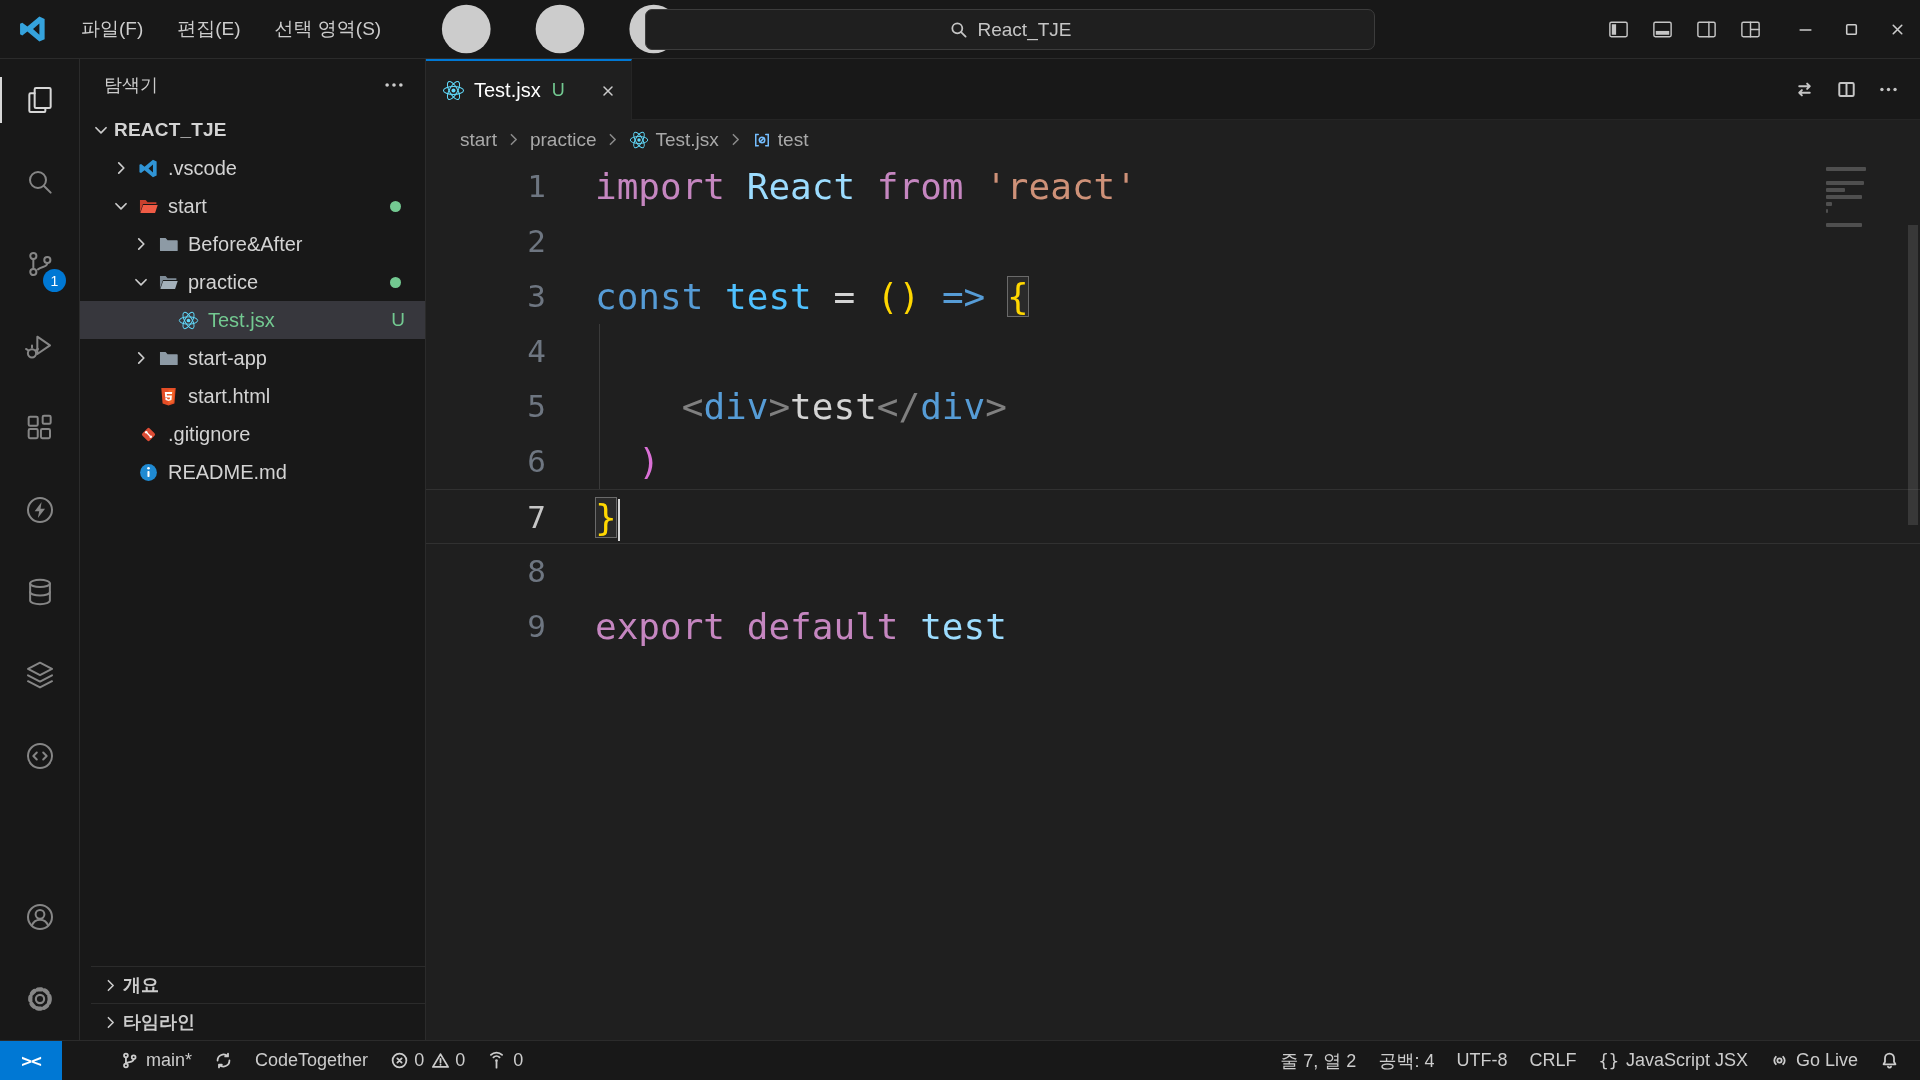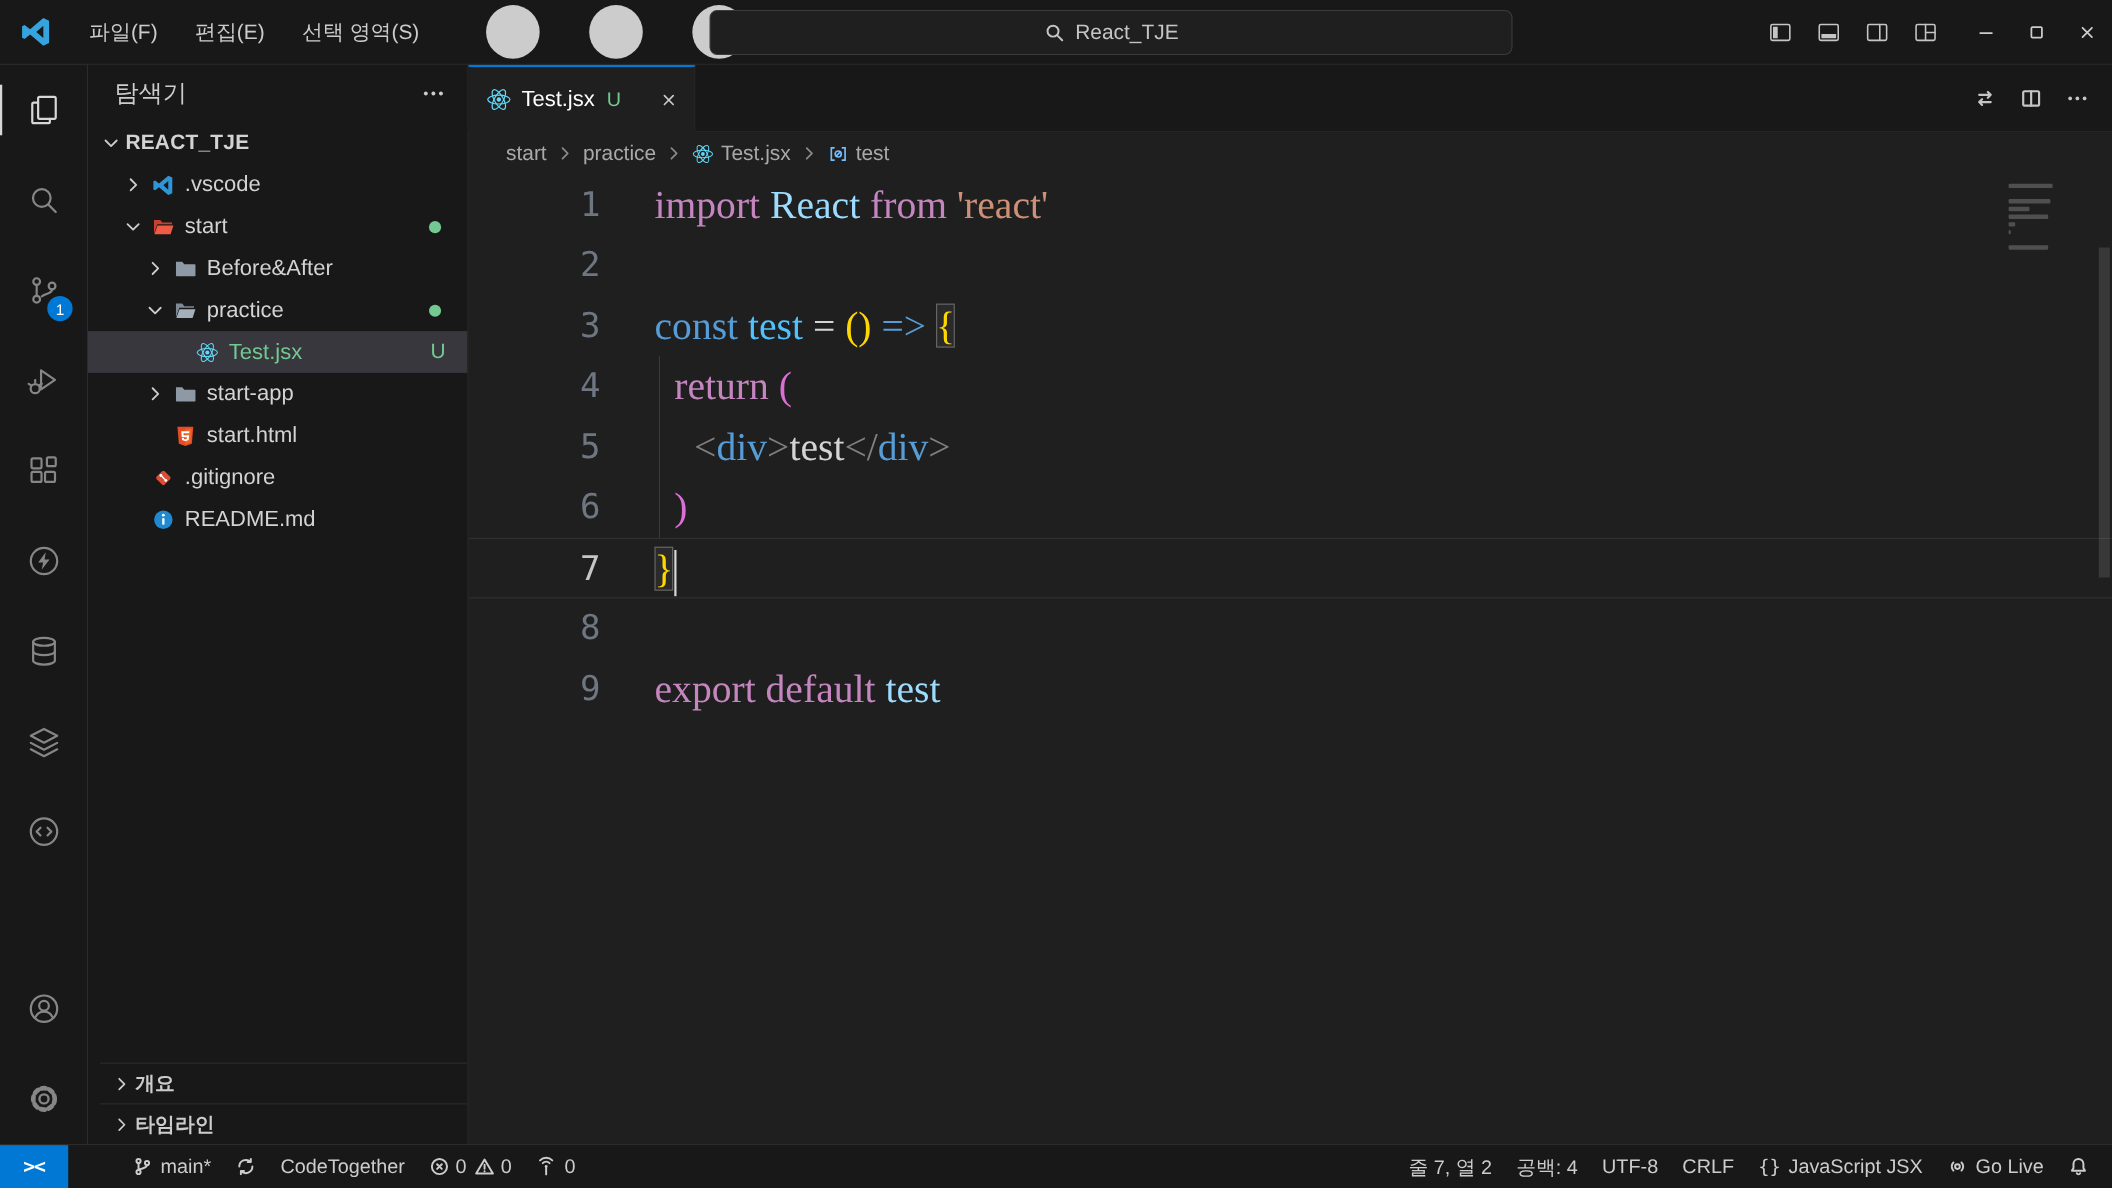--- a/index.html
+++ b/index.html
@@ -42,21 +42,21 @@
   .ab-item svg{width:32px;height:32px;}
   .ab-item.active{color:#d7d7d7;}
   .ab-item.active::before{content:"";position:absolute;left:0;top:18px;bottom:18px;width:2px;background:#d7d7d7;}
   .ab-item .badge{position:absolute;right:13px;bottom:13px;background:#0078d4;color:#ffffff;
     border-radius:50%;min-width:23px;height:23px;font-size:14px;display:flex;align-items:center;justify-content:center;}
   .ab-item.first-bottom{margin-top:auto;}
 
   
   .sidebar{width:346px;background:#181818;border-right:1px solid #2b2b2b;position:relative;flex:none;overflow:hidden;}
   .sb-header{height:52px;display:flex;align-items:center;justify-content:space-between;padding:0 20px 0 24px;}
-  .sb-title{font-size:22px;color:#cccccc;}
+  .sb-title{font-size:18px;color:#cccccc;}
   .sb-more{width:22px;height:22px;color:#cccccc;}
   .row{height:38px;display:flex;align-items:center;font-size:20px;color:#d3d3d3;position:relative;cursor:pointer;}
   .row.selected{background:#37373d;}
   .row .chev{width:26px;height:22px;flex:none;display:flex;align-items:center;justify-content:center;color:#cccccc;}
   .row .chev svg{width:18px;height:18px;}
   .row .ficon{width:24px;height:22px;flex:none;margin:0 8px 0 2px;display:flex;align-items:center;justify-content:center;}
   .row .ficon svg{width:21px;height:21px;}
   .row .lbl{white-space:nowrap;overflow:hidden;text-overflow:ellipsis;}
   .row.bold .lbl{font-weight:700;font-size:19px;letter-spacing:.2px;}
   .row .dot{position:absolute;right:24px;width:11px;height:11px;border-radius:50%;background:#73c991;}
@@ -87,21 +87,21 @@
   .bc-item{display:flex;align-items:center;gap:6px;cursor:pointer;}
   .bc-item .icon{width:20px;height:20px;}
   .bc-sep{width:17px;height:17px;color:#8a8a8a;}
 
   
   .code{position:relative;flex:1;font-family:"DejaVu Sans Mono","Liberation Mono",monospace;
     font-size:36px;overflow:hidden;}
   .codeline{display:flex;height:55px;line-height:55px;position:relative;}
   .codeline .num{width:120px;flex:none;text-align:right;color:#6e7681;font-size:31px;
     font-family:"DejaVu Sans Mono","Liberation Mono",monospace;}
-  .codeline .src{padding-left:49px;white-space:pre;color:#cccccc;font-family:Liberation Serif, serif;}
+  .codeline .src{padding-left:49px;white-space:pre;color:#cccccc;}
   .codeline.active{border-top:1px solid #313131;border-bottom:1px solid #313131;}
   .codeline.active .num{color:#c6c6c6;}
   .tk-k{color:#C586C0;} .tk-s{color:#569CD6;} .tk-v{color:#9CDCFE;} .tk-c{color:#4FC1FF;}
   .tk-str{color:#CE9178;} .tk-b1{color:#FFD700;} .tk-b2{color:#DA70D6;}
   .tk-tag{color:#569CD6;} .tk-ab{color:#808080;} .tk-tx{color:#d4d4d4;}
   .match{outline:1px solid #6a6a6a;outline-offset:-1px;background:rgba(110,110,110,.14);}
   .caret{display:inline-block;width:2px;height:42px;background:#d7d7d7;vertical-align:middle;margin-left:1px;}
   .indent-guide{position:absolute;left:173px;top:165px;height:165px;width:1px;background:#3a3a3a;}
   .minimap{position:absolute;top:8px;right:52px;width:42px;display:flex;flex-direction:column;gap:3px;cursor:pointer;}
   .minimap .mline{height:4px;border-radius:1px;background:#606060;opacity:.75;}
@@ -585,21 +585,20 @@
           <div class="codeline">
             <span class="num">2</span>
             <span class="src"></span>
           </div>
           <div class="codeline">
             <span class="num">3</span>
             <span class="src"><span class="tk-s">const</span><span> </span><span class="tk-c">test</span><span> </span><span class="tk-tx">=</span><span> </span><span class="tk-b1">(</span><span class="tk-b1">)</span><span> </span><span class="tk-s">=&gt;</span><span> </span><span class="tk-b1 match">{</span></span>
           </div>
           <div class="codeline">
             <span class="num">4</span>
-            <span class="src"><span>  </span><span class="tk-k">return</span><span> </span><span class="tk-b2">(</span></span>
           </div>
           <div class="codeline">
             <span class="num">5</span>
             <span class="src"><span>    </span><span class="tk-ab">&lt;</span><span class="tk-tag">div</span><span class="tk-ab">&gt;</span><span class="tk-tx">test</span><span class="tk-ab">&lt;/</span><span class="tk-tag">div</span><span class="tk-ab">&gt;</span></span>
           </div>
           <div class="codeline">
             <span class="num">6</span>
             <span class="src"><span>  </span><span class="tk-b2">)</span></span>
           </div>
           <div class="codeline active">

